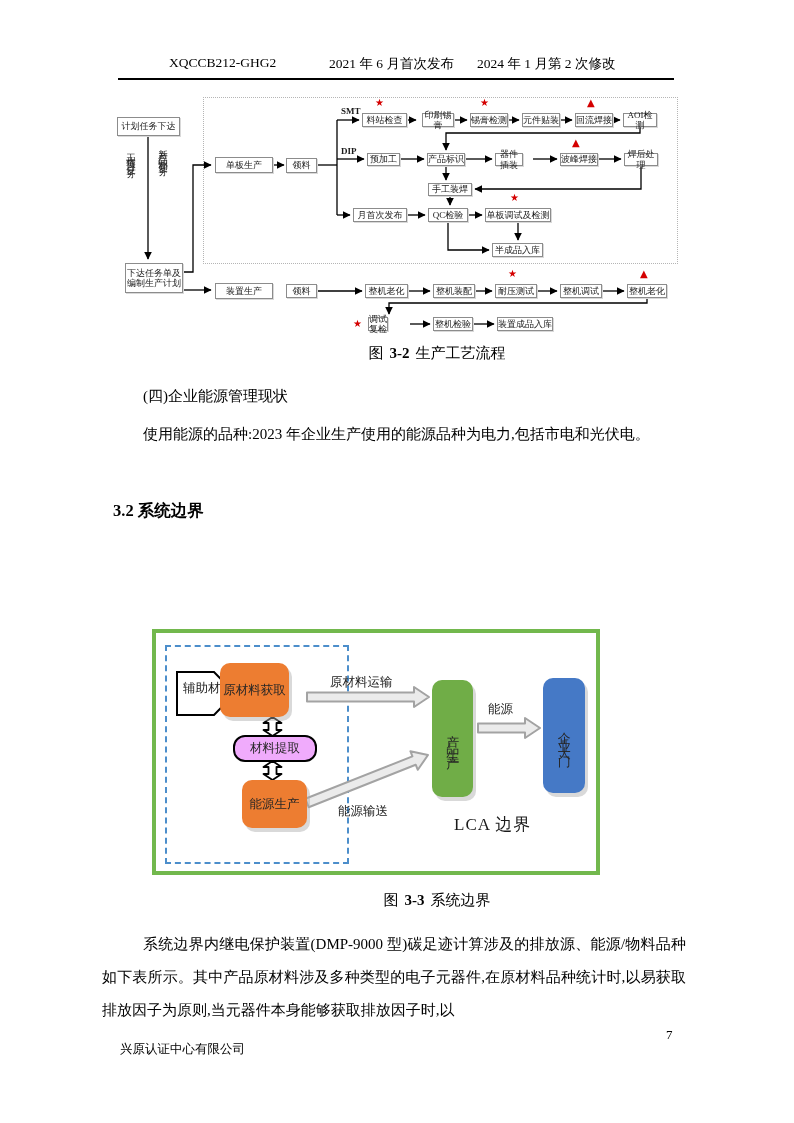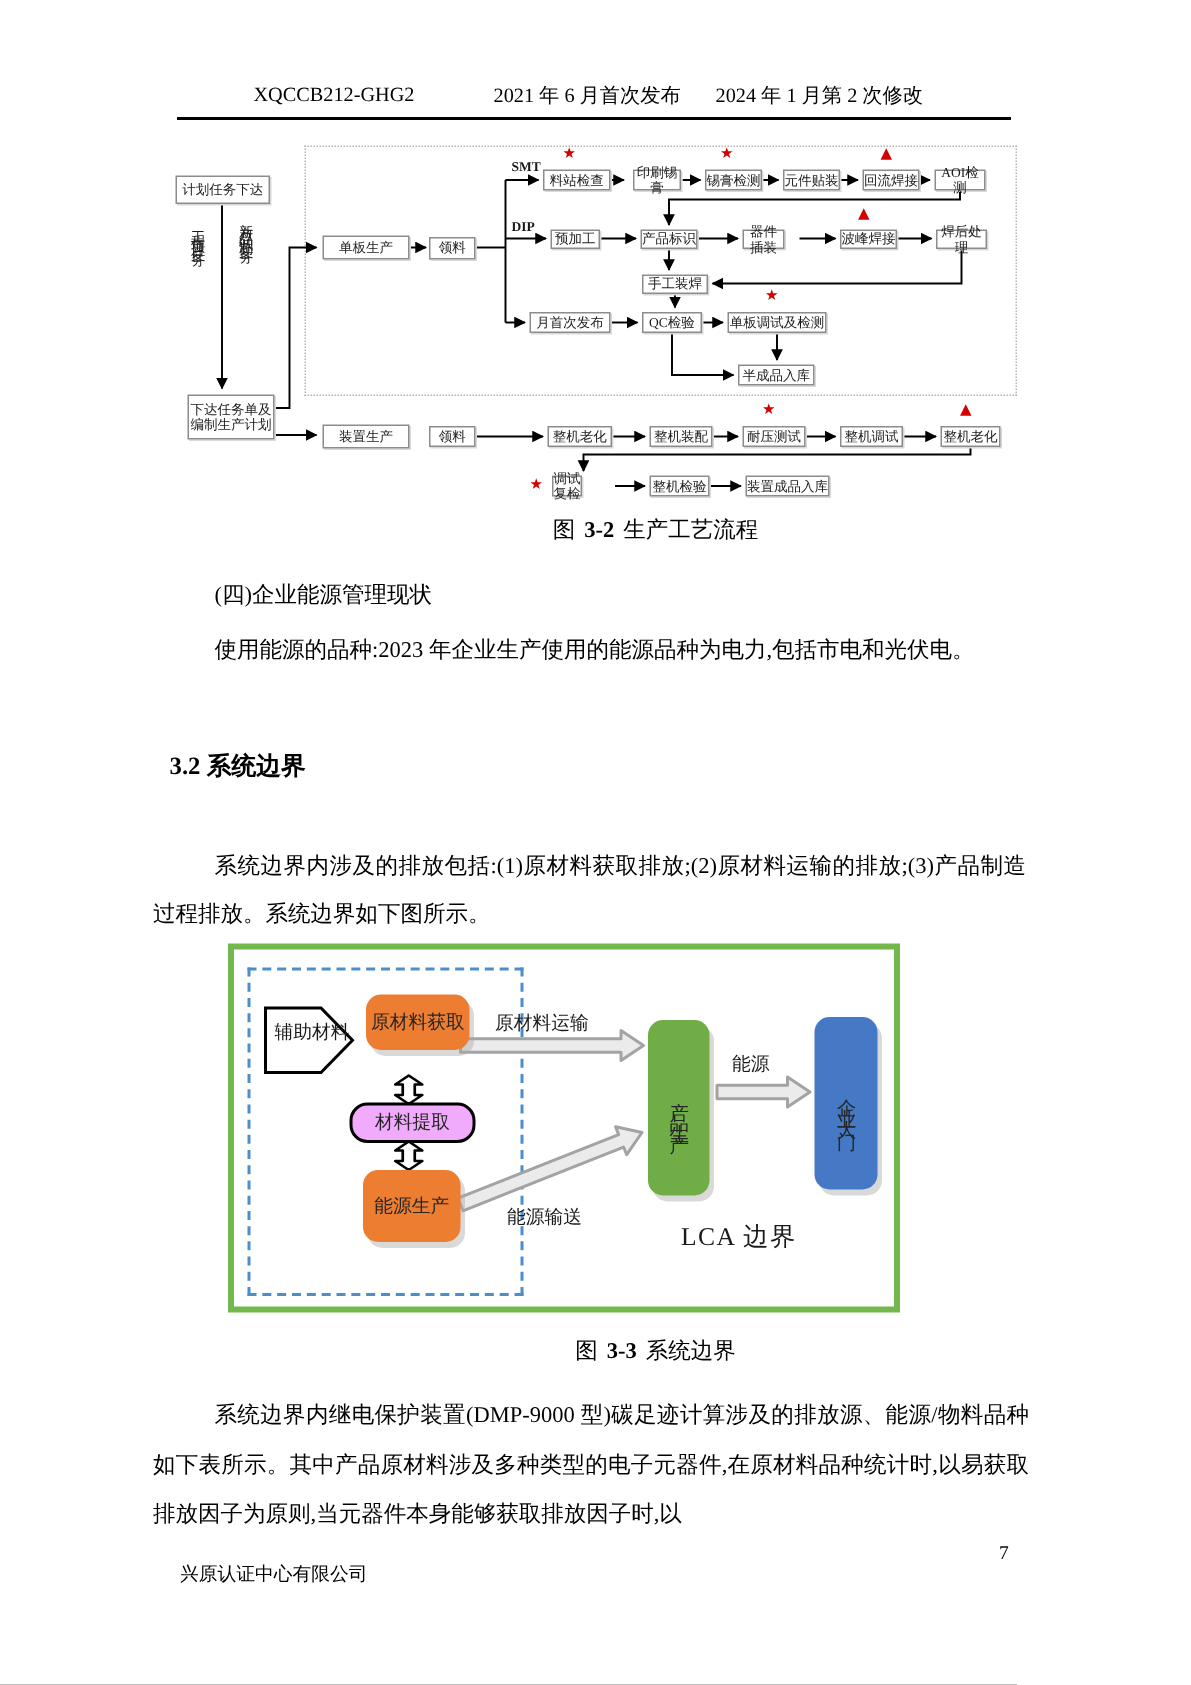--- a/index.html
+++ b/index.html
@@ -159,41 +159,40 @@
   </div>
 
   <div class="caption" style="top:344px">
     <span>图</span><span class="num">3-2</span><span>生产工艺流程</span>
   </div>
 
   <div class="h4head" style="top:387px">(四)企业能源管理现状</div>
   <div class="para" style="top:419px">使用能源的品种:2023 年企业生产使用的能源品种为电力,包括市电和光伏电。</div>
 
   <div class="h32" style="top:500px">3.2 系统边界</div>
-  <div class="para" style="top:563px">系统边界内涉及的排放包括:(1)原材料获取排放;(2)原材料运输的排放;(3)产品制造过程排放。系统边界如下图所示。</div>
 
   <div id="diag">
     <div class="dash-box"></div>
 
     <svg width="440" height="238">
 
       <polygon points="21,39 58,39 79,60.5 58,82 21,82" fill="#fff" stroke="#000" stroke-width="2"></polygon>
 
       <polygon points="116.5,84 125.5,90 120.5,90 120.5,97 125.5,97 116.5,103 107.5,97 112.5,97 112.5,90 107.5,90" fill="#fff" stroke="#000" stroke-width="1.8" stroke-linejoin="round"></polygon>
       <polygon points="116.5,128 125.5,134 120.5,134 120.5,141 125.5,141 116.5,147 107.5,141 112.5,141 112.5,134 107.5,134" fill="#fff" stroke="#000" stroke-width="1.8" stroke-linejoin="round"></polygon>
 
       <g fill="#ebebeb" stroke="#a3a3a3" stroke-width="2" stroke-linejoin="round">
         <polygon points="151,59.5 258,59.5 258,54 273,64 258,74 258,68.5 151,68.5"></polygon>
         <polygon points="152.7,174.2 259.7,131.7 261.8,136.8 272,122 254.4,118.2 256.4,123.4 149.3,165.8"></polygon>
         <polygon points="322,90.5 369,90.5 369,85 384,95 369,105 369,99.5 322,99.5"></polygon>
       </g>
     </svg>
 
     <div class="dg-aux">辅助材料</div>
-    <div class="dg-box dg-orange" style="left:88px;top:30px;width:69px;height:37px">原材料获取</div>
+    <div class="dg-box dg-orange" style="left:64px;top:30px;width:69px;height:54px">原材料获取</div>
     <div class="dg-box dg-white" style="left:77px;top:102px;width:84px;height:27px">材料提取</div>
     <div class="dg-box dg-orange" style="left:86px;top:147px;width:65px;height:48px">能源生产</div>
     <div class="dg-box dg-vert" style="left:276px;top:47px;width:41px;height:117px;background:var(--green,#70AD47)">产品生产</div>
     <div class="dg-box dg-vert" style="left:387px;top:45px;width:42px;height:115px;background:var(--blue,#4579C6)">企业大门</div>
 
     <div class="dg-label" style="left:174px;top:41px">原材料运输</div>
     <div class="dg-label" style="left:182px;top:170px">能源输送</div>
     <div class="dg-label" style="left:332px;top:68px">能源</div>
     <div class="dg-lca">LCA 边界</div>
   </div>

